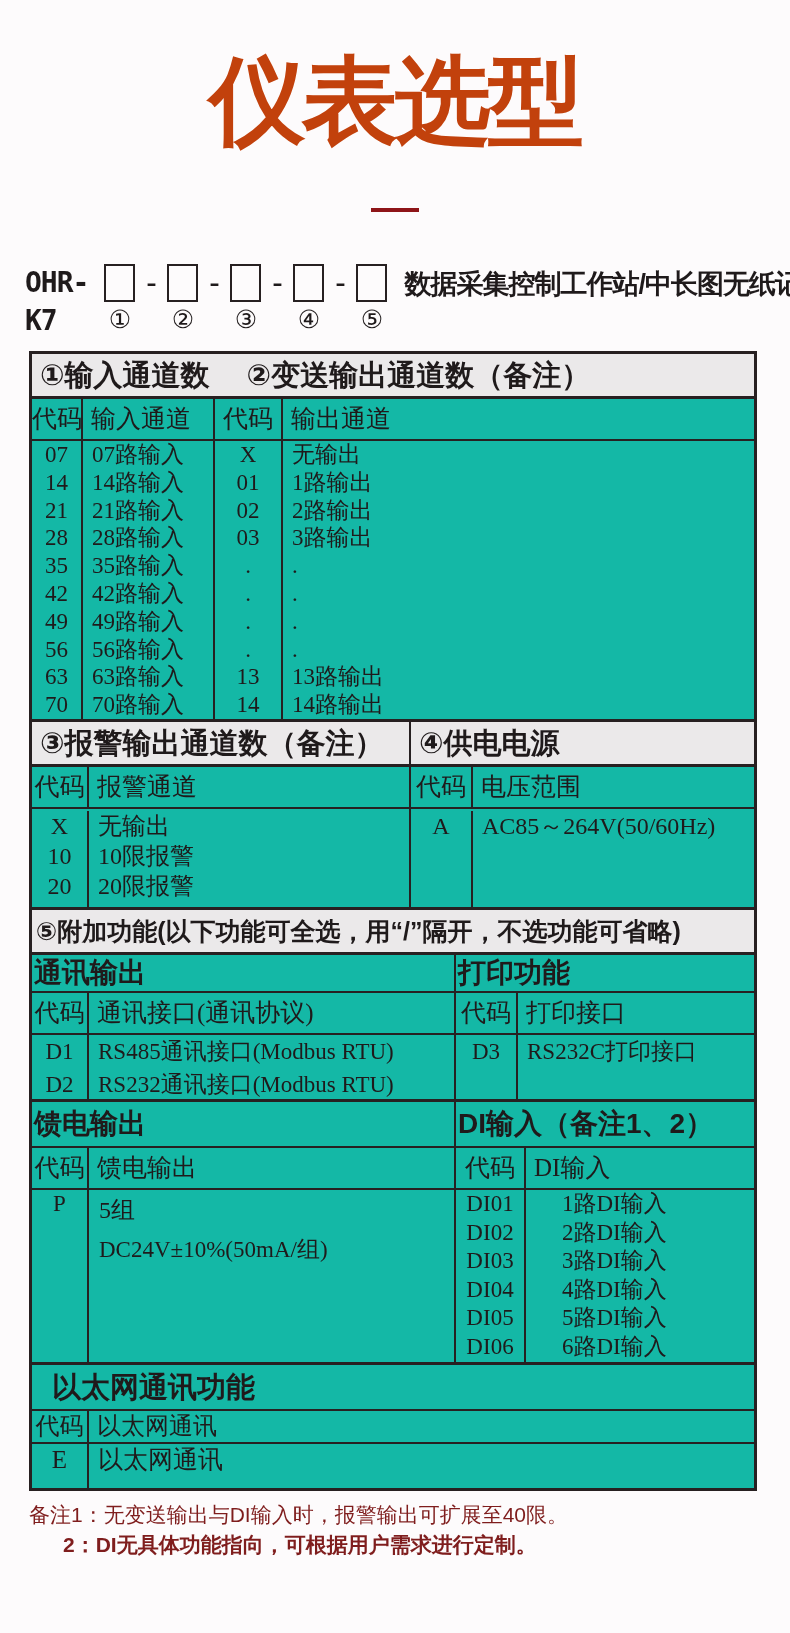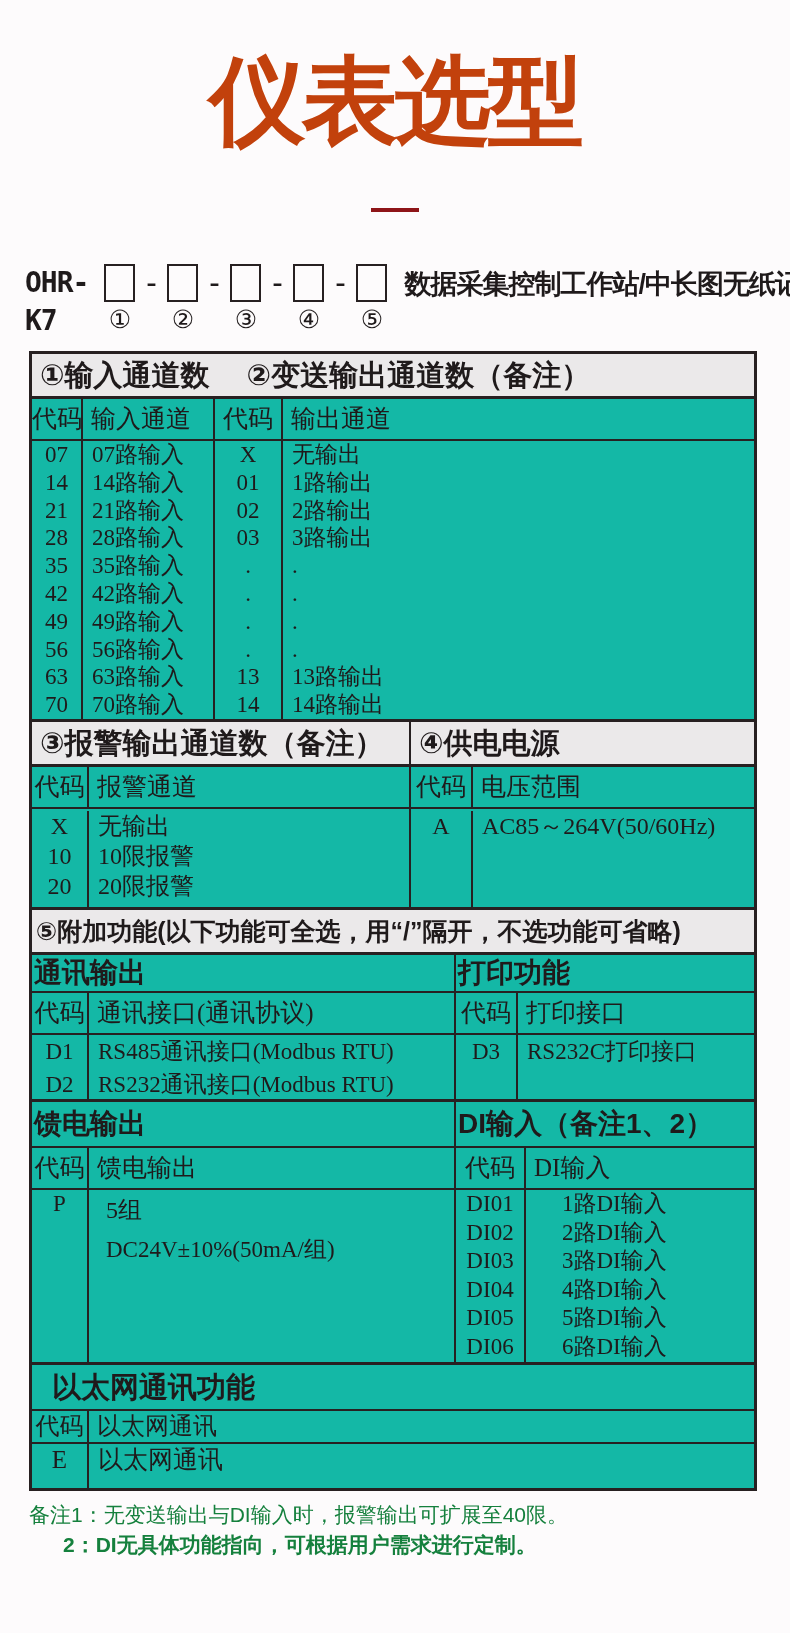--- a/index.html
+++ b/index.html
@@ -112,33 +112,33 @@
     font-family:"Liberation Sans","DejaVu Sans",sans-serif;
     font-weight:700;
     font-size:28px;
     line-height:36px;height:36px;
     padding-left:2px;
     border-bottom:2px solid #272021;
     white-space:nowrap;overflow:hidden;
   }
   .subD{height:44px;line-height:44px;}
   .feed-code{font-size:24px;line-height:32px;text-align:center;}
-  .feed-lines{padding-left:17px;border-radius:17px;}
+  .feed-lines{padding-left:10px;border-radius:17px;}
   .feed-lines .line{font-size:23px;}
   .feed-lines .line:first-child{line-height:40px;font-size:24px;}
   .feed-lines .line:nth-child(2){line-height:40px;}
   .chE .cell{line-height:31px;height:31px;font-size:24px;}
   .bodyE{height:44px;}
   .bodyE .line{font-size:25px;line-height:32px;}
   
   .notes{
     margin:9px 0 0 29px;
     font-family:"Liberation Sans","DejaVu Sans",sans-serif;
     font-size:21px;
-    color:#15803d;
+    color:#7f1d1d;
   }
   .notes .note-line{line-height:30px;white-space:nowrap;}
   .notes .note-line:not(:first-child){margin-left:34px;font-weight:bold;}
 </style>
 </head>
 <body style="background: rgb(253, 251, 252);">
 
 <h1 class="page-title">仪表选型</h1>
 
 <div class="title-underline" style="background: rgb(142, 20, 24);"></div>

